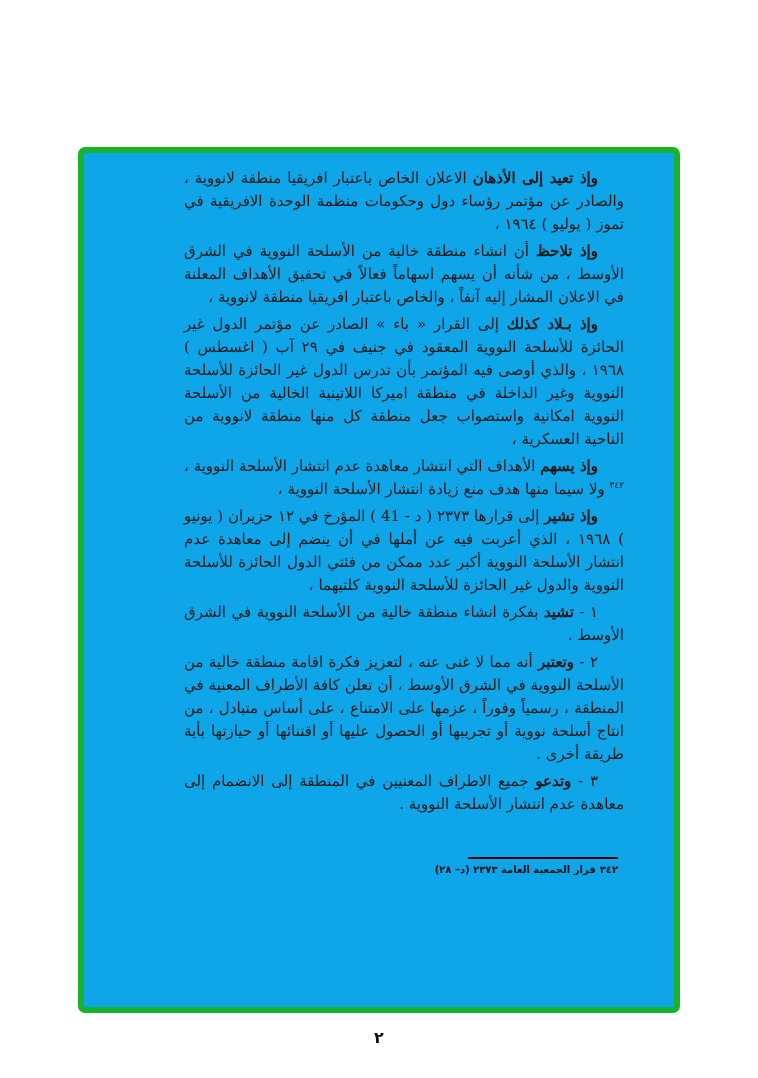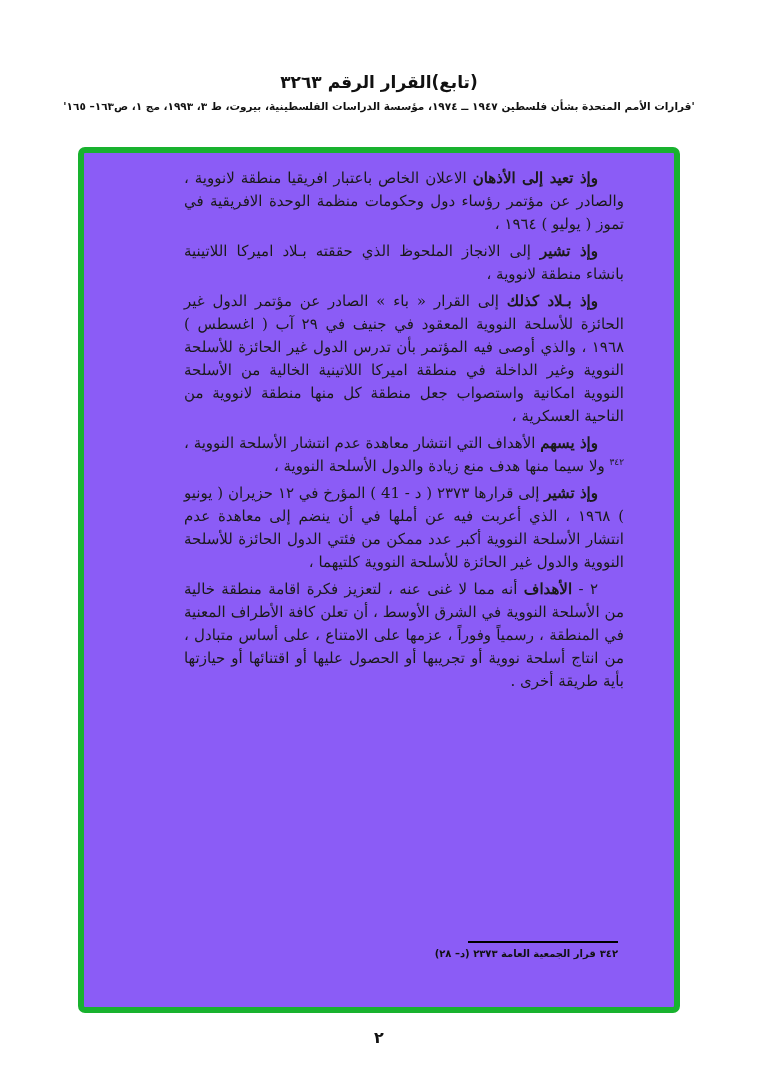--- a/index.html
+++ b/index.html
@@ -28,39 +28,39 @@
     color: #111;
     white-space: nowrap;
   }
 
   .frame {
     position: absolute;
     left: 78px; top: 147px;
     width: 602px; height: 866px;
     border: 6px solid #18b22e;
     border-radius: 7px;
-    background: #8b5cf6;
+    background: #0ea5e9;
   }
   .text-col {
     position: absolute;
     top: 14px; right: 50px;
     width: 440px;
     direction: rtl;
     text-align: justify;
     font-size: 15px;
     line-height: 23px;
     color: #1a1a1a;
   }
   .para { margin-bottom: 4px; text-indent: 26px; }
   .para b { font-weight: bold; }
   .para sup { font-size: 9px; vertical-align: super; line-height: 0; }
 
   .footnote {
     position: absolute;
-    top: 788px; right: 56px;
+    top: 704px; right: 56px;
     width: 230px;
     direction: rtl;
     text-align: right;
   }
   .footnote-rule {
     width: 150px;
     border-top: 2px solid #000;
     margin-bottom: 5px;
   }
   .footnote-line {
@@ -80,42 +80,40 @@
     font-weight: bold;
     font-size: 16px;
     color: #111;
   }
 </style>
 </head>
 <body>
 
 <div class="page">
 
-  <div class="header">
-    <div class="doc-title">(تابع)القرار الرقم ٣٢٦٣</div>
-    <div class="source-line">'قرارات الأمم المتحدة بشأن فلسطين ١٩٤٧ ــ ١٩٧٤، مؤسسة الدراسات الفلسطينية، بيروت، ط ٣، ١٩٩٣، مج ١، ص١٦٣– ١٦٥'</div>
-  </div>
 
   <div class="frame">
     <div class="text-col">
 
       <p class="para"><span></span><b>وإذ تعيد إلى الأذهان</b><span> الاعلان الخاص باعتبار افريقيا منطقة لانووية ، والصادر عن مؤتمر رؤساء دول وحكومات منظمة الوحدة الافريقية في تموز ( يوليو ) ١٩٦٤ ،</span></p>
 
+      <p class="para"><span></span><b>وإذ تلاحظ</b><span> أن انشاء منطقة خالية من الأسلحة النووية في الشرق الأوسط ، من شأنه أن يسهم اسهاماً فعالاً في تحقيق الأهداف المعلنة في الاعلان المشار إليه آنفاً ، والخاص باعتبار افريقيا منطقة لانووية ،</span></p>
 
-      <p class="para"><span></span><b>وإذ تشير</b><span> إلى الانجاز الملحوظ الذي حققته بـلاد اميركا اللاتينية بانشاء منطقة لانووية ،</span></p>
 
       <p class="para"><span></span><b>وإذ بـلاد كذلك</b><span> إلى القرار « باء » الصادر عن مؤتمر الدول غير الحائزة للأسلحة النووية المعقود في جنيف في ٢٩ آب ( اغسطس ) ١٩٦٨ ، والذي أوصى فيه المؤتمر بأن تدرس الدول غير الحائزة للأسلحة النووية وغير الداخلة في منطقة اميركا اللاتينية الخالية من الأسلحة النووية امكانية واستصواب جعل منطقة كل منها منطقة لانووية من الناحية العسكرية ،</span></p>
 
-      <p class="para"><span></span><b>وإذ يسهم</b><span> الأهداف التي انتشار معاهدة عدم انتشار الأسلحة النووية ، </span><sup>٣٤٢</sup><span> ولا سيما منها هدف منع زيادة والدول الأسلحة النووية ،</span></p>
+      <p class="para"><span></span><b>وإذ يسهم</b><span> الأهداف التي انتشار معاهدة عدم انتشار الأسلحة النووية ، </span><sup>٣٤٢</sup><span> ولا سيما منها هدف منع زيادة انتشار الأسلحة النووية ،</span></p>
 
       <p class="para"><span></span><b>وإذ تشير</b><span> إلى قرارها ٢٣٧٣ ( د - 41 ) المؤرخ في ١٢ حزيران ( يونيو ) ١٩٦٨ ، الذي أعربت فيه عن أملها في أن ينضم إلى معاهدة عدم انتشار الأسلحة النووية أكبر عدد ممكن من فئتي الدول الحائزة للأسلحة النووية والدول غير الحائزة للأسلحة النووية كلتيهما ،</span></p>
 
+      <p class="para"><span>١ - </span><b>تشيد</b><span> بفكرة انشاء منطقة خالية من الأسلحة النووية في الشرق الأوسط .</span></p>
 
-      <p class="para"><span>٢ - </span><b>الأهداف</b><span> أنه مما لا غنى عنه ، لتعزيز فكرة اقامة منطقة خالية من الأسلحة النووية في الشرق الأوسط ، أن تعلن كافة الأطراف المعنية في المنطقة ، رسمياً وفوراً ، عزمها على الامتناع ، على أساس متبادل ، من انتاج أسلحة نووية أو تجريبها أو الحصول عليها أو اقتنائها أو حيازتها بأية طريقة أخرى .</span></p>
+      <p class="para"><span>٢ - </span><b>وتعتبر</b><span> أنه مما لا غنى عنه ، لتعزيز فكرة اقامة منطقة خالية من الأسلحة النووية في الشرق الأوسط ، أن تعلن كافة الأطراف المعنية في المنطقة ، رسمياً وفوراً ، عزمها على الامتناع ، على أساس متبادل ، من انتاج أسلحة نووية أو تجريبها أو الحصول عليها أو اقتنائها أو حيازتها بأية طريقة أخرى .</span></p>
 
+      <p class="para"><span>٣ - </span><b>وتدعو</b><span> جميع الاطراف المعنيين في المنطقة إلى الانضمام إلى معاهدة عدم انتشار الأسلحة النووية .</span></p>
 
     </div>
 
     <div class="footnote">
       <div class="footnote-rule"></div>
       <div class="footnote-line">
         <span class="fn-marker">٣٤٢</span><span>قرار الجمعية العامة ٢٣٧٣ (د– ٢٨)</span>
       </div>
     </div>
   </div>

